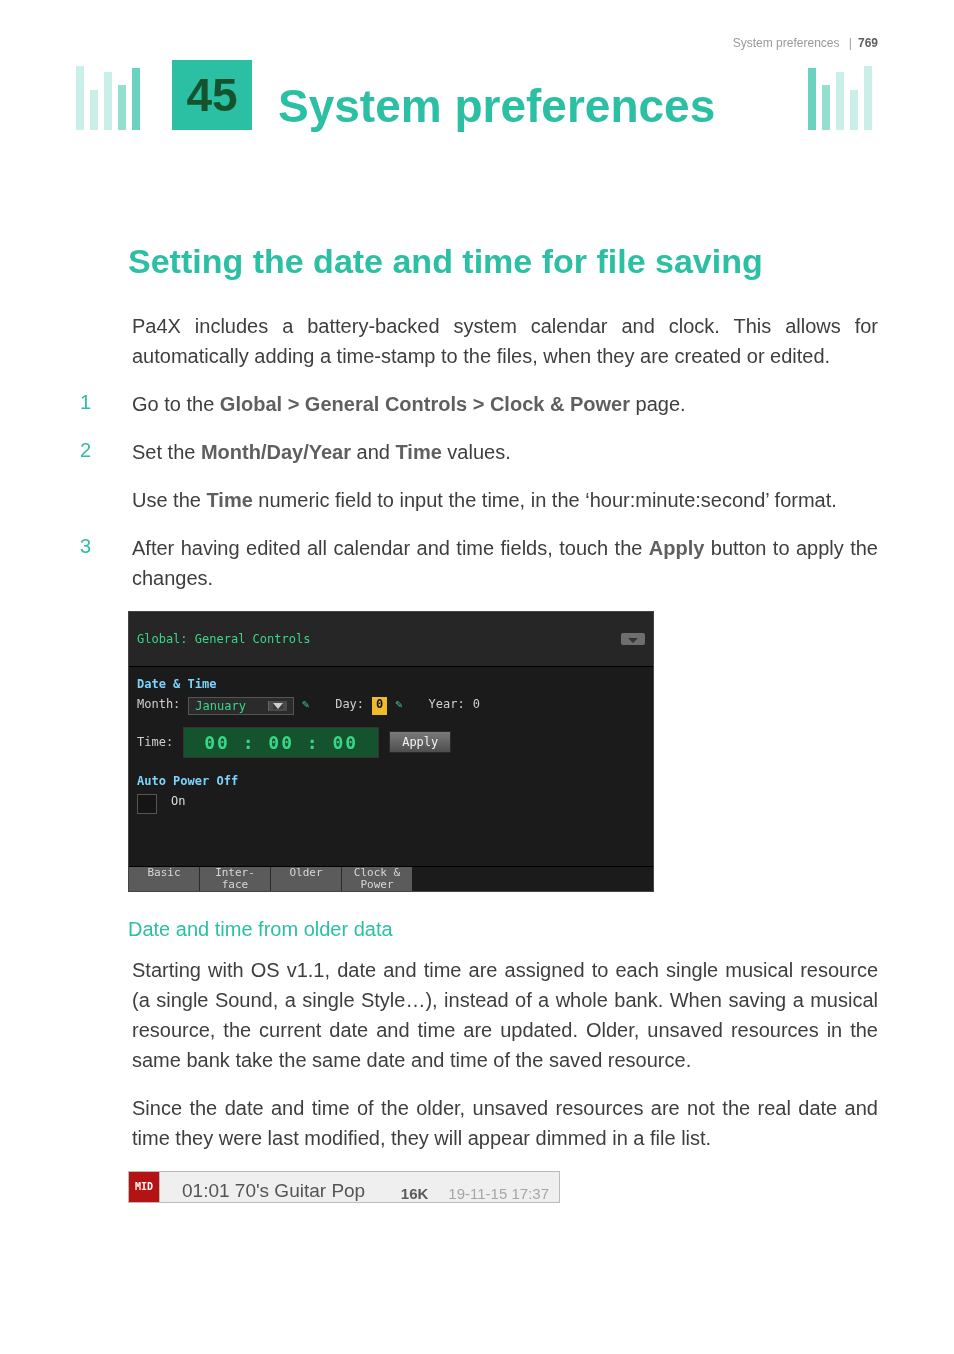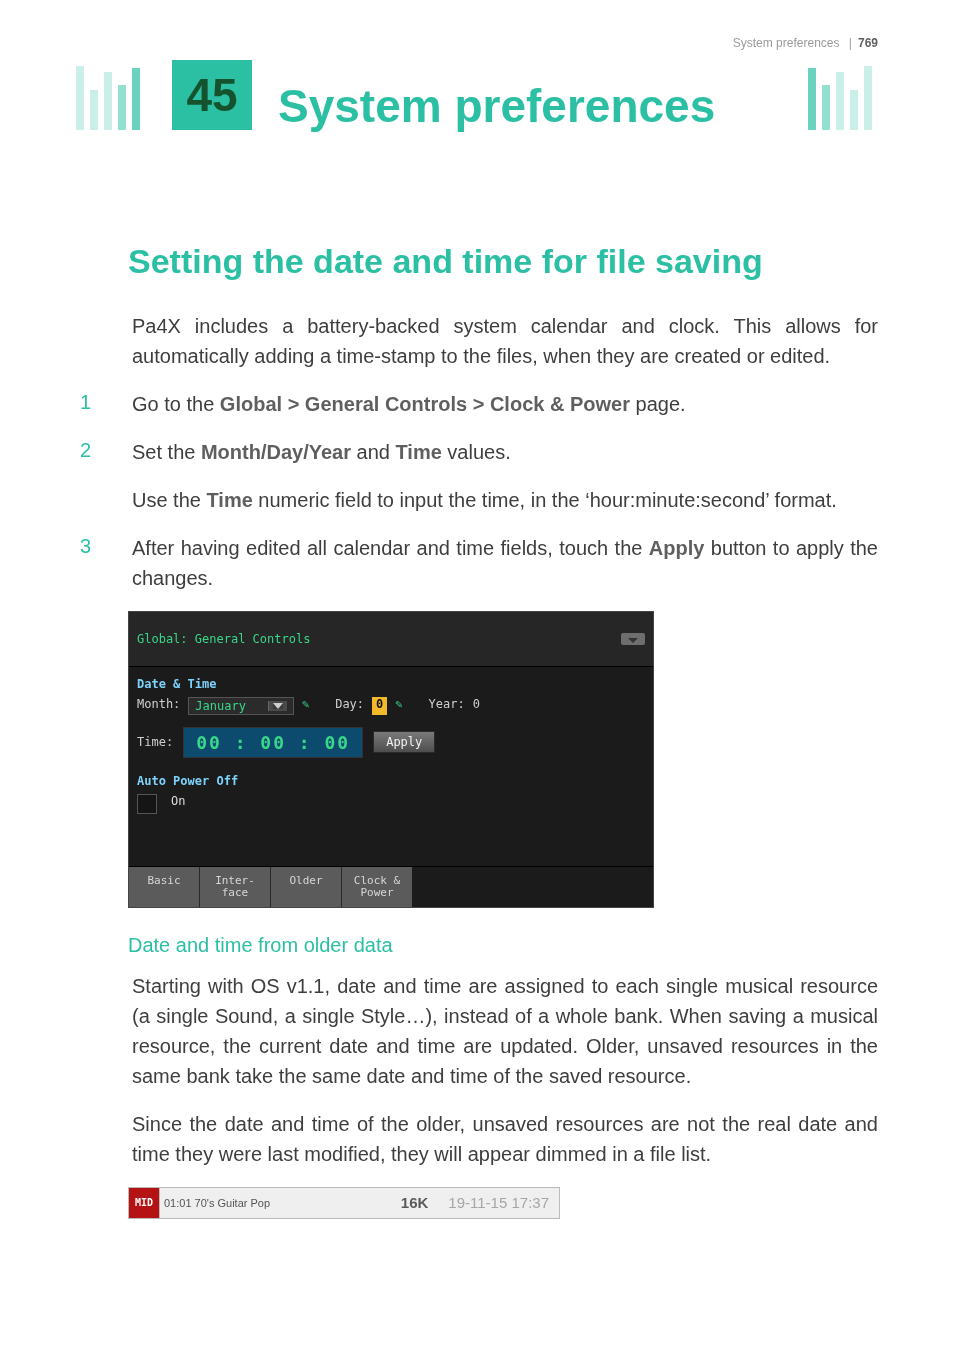--- a/index.html
+++ b/index.html
@@ -176,62 +176,62 @@
   .ds-caret-wrap{background:#4a4a4a;border-left:1px solid #666;padding:2px 4px;display:inline-flex;align-items:center}
   .ds-pencil{color:var(--lcd-green);font-size:12px}
   .ds-highlight{
     background:var(--highlight-yellow);color:#111;padding:0 4px;font-weight:600;
   }
   .ds-value{color:#cfcfcf}
   .ds-time{
     display:flex;align-items:center;gap:10px;margin:12px 0 6px 0;
   }
   .ds-time-box{
-    background:#0c4a6e;border:1px solid #333;padding:4px 12px;
+    background:#14532d;border:1px solid #333;padding:4px 20px;
     color:var(--lcd-green);font-size:18px;font-weight:700;letter-spacing:2px;
     font-family:"DejaVu Sans Mono",monospace;
   }
   .ds-apply{
     background:linear-gradient(#7a7a7a,#4e4e4e);
     border:1px solid #2a2a2a;color:#f2f2f2;padding:3px 12px;font-size:12px;
     font-family:inherit;
   }
   .ds-check{
     width:18px;height:18px;background:#151515;border:1px solid #555;display:inline-block;margin-right:6px;vertical-align:middle;
   }
   .ds-tabs{
     display:flex;border-top:1px solid #000;
   }
   .ds-tab{
     background:var(--tab-gray);
-    color:#d7d7d7;font-size:11px;text-align:center;padding:8px 0;
+    color:#d7d7d7;font-size:11px;text-align:center;padding:0 0;
     border-right:1px solid #2a2a2a;
     width:70px;line-height:1.1;
   }
   .ds-tab:last-child{border-right:none}
 
   .subheading-teal{
     color: var(--brand-teal);
     font-size: 20px;
     margin: 26px 0 14px 52px;
     font-weight: 400;
   }
 
   
   .filerow{
     width:430px;margin:16px 0 0 52px;border:1px solid #bbb;background:#efefef;
-    display:flex;align-items:center;font-size:14px;color:#545454;
+    display:flex;align-items:flex-end;font-size:14px;color:#545454;
     font-family:"Segoe UI",Arial,sans-serif;
   }
   .filerow .mid-icon{
     width:30px;height:30px;background:#b51313;display:flex;align-items:center;justify-content:center;
     color:#fff;font-size:10px;font-weight:700;border-right:1px solid #bbb;
     font-family:"DejaVu Sans Mono",monospace;
   }
-  .filerow .fname{flex:1;padding:0 4px;color:#545454;font-size:11px}
+  .filerow .fname{flex:1;padding:0 22px;color:#545454;font-size:19px}
   .filerow .fsize{padding:0 10px;color:#5a5a5a;font-weight:600;font-size:15px}
   .filerow .fdate{padding:0 10px;color:#a6a6a6;font-size:15px}
 </style>
 </head>
 <body>
 
 <div class="page">
 
   <div class="running-head">
     <span>System preferences</span>

